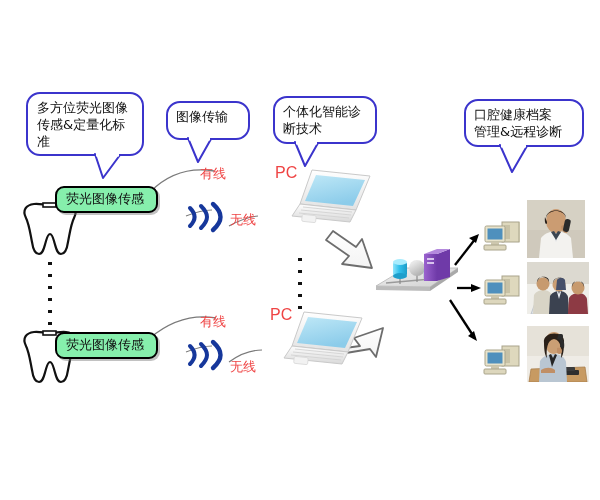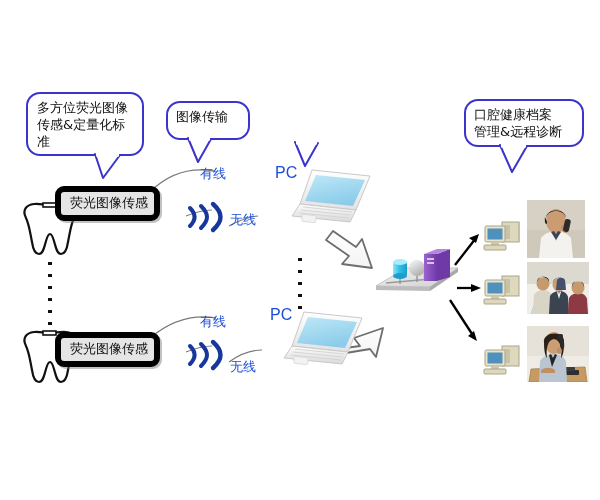--- a/index.html
+++ b/index.html
@@ -30,38 +30,38 @@
     letter-spacing: 0px;
     padding: 5px 7px 5px 8px;
     box-sizing: border-box;
     z-index: 6;
   }
   .callout-text { display: block; white-space: pre-line; }
 
   
   .sensor-box {
     position: absolute;
-    border: 6px solid #000000;
+    border: 2px solid #000000;
     border-radius: 9px;
-    background: #e5e5e5;
+    background: #86efac;
     color: #111111;
     font-size: 13px;
     line-height: 18px;
-    padding: 2px 6px 3px 9px;
+    padding: 2px 12px 3px 9px;
     box-sizing: border-box;
     box-shadow: 2px 2px 0 rgba(120,120,120,0.45);
     z-index: 5;
     white-space: nowrap;
   }
 
   
   .label {
     position: absolute;
     font-size: 13px;
-    color: #1d4ed8;
+    color: #ef4444;
     white-space: nowrap;
     z-index: 6;
   }
   .label-pc {
     font-family: Liberation Sans, sans-serif;
     font-size: 16px;
   }
   .label-platform {
     font-size: 12px;
     letter-spacing: 0px;
@@ -244,20 +244,24 @@
   <div class="callout" style="left:26px; top:92px; width:118px; height:64px;padding-left:9px;">
     <span class="callout-text">多方位荧光图像
 传感&amp;定量化标
 准</span>
   </div>
 
   <div class="callout" style="left:166px; top:101px; width:84px; height:39px;">
     <span class="callout-text">图像传输</span>
   </div>
 
+  <div class="callout" style="left:273px; top:96px; width:104px; height:48px;">
+    <span class="callout-text">个体化智能诊
+断技术</span>
+  </div>
 
   <div class="callout" style="left:464px; top:99px; width:120px; height:48px;">
     <span class="callout-text">口腔健康档案
 管理&amp;远程诊断</span>
   </div>
 
   <div class="sensor-box" style="left:55px; top:186px;">
     <span>荧光图像传感</span>
   </div>
 

